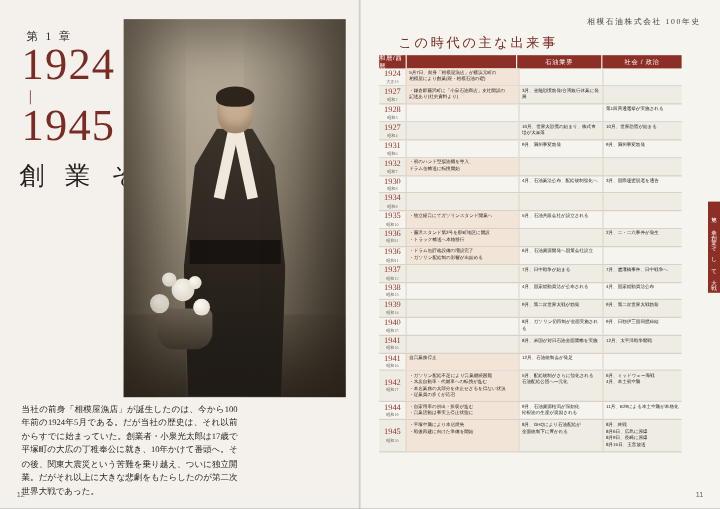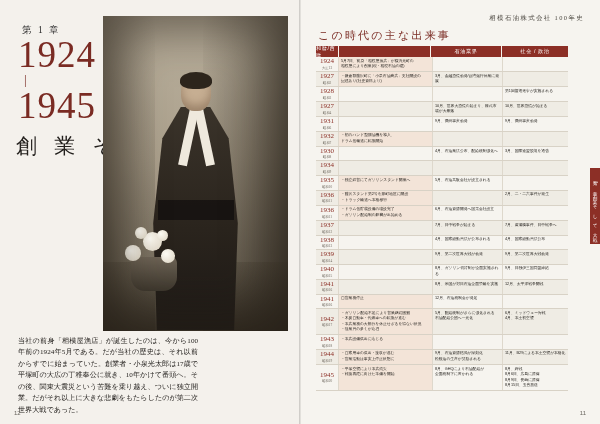--- a/index.html
+++ b/index.html
@@ -131,21 +131,21 @@
     position:absolute;left:14px;bottom:8px;font-size:6px;color:#6a665f;
   }
 
   
   .run-head{
     position:absolute;right:16px;top:14px;
     font-family:"Liberation Serif", serif;
     font-size:6.4px;letter-spacing:1.4px;color:#4a463f;
   }
   .sec-title{
-    position:absolute;left:18px;top:28px;
+    position:absolute;left:32px;top:28px;
     font-family:"Liberation Serif", serif;
     font-size:11px;letter-spacing:2.2px;color:#7a2b23;
   }
   .table{
     position:absolute;left:16px;top:46px;
     width:252px;
   }
   .thead{
     display:flex;height:11px;align-items:stretch;
     font-size:5.2px;color:#fff;
@@ -532,35 +532,20 @@
               <span class="bullet">5月、配給統制がさらに強化される</span>
               <span class="bullet">石油配給公団へ一元化</span>
             </div>
             <div class="cell c-c">
               <span class="bullet">6月、ミッドウェー海戦</span>
               <span class="bullet">4月、本土初空襲</span>
             </div>
           </div>
           <div class="row">
             <div class="c-year">
-              <div class="y">1943</div>
-              <div class="e">昭和18</div>
-            </div>
-            <div class="cell c-a hl">
-              <span class="bullet">・本店設備供出に応じる</span>
-            </div>
-            <div class="cell c-b">
-              <span class="bullet"></span>
-            </div>
-            <div class="cell c-c">
-              <span class="bullet"></span>
-            </div>
-          </div>
-          <div class="row">
-            <div class="c-year">
               <div class="y">1944</div>
               <div class="e">昭和19</div>
             </div>
             <div class="cell c-a hl">
               <span class="bullet">・自家用車の供出・接収が進む</span>
               <span class="bullet">・営業活動は事実上停止状態に</span>
             </div>
             <div class="cell c-b">
               <span class="bullet">9月、石油資源枯渇が深刻化</span>
               <span class="bullet">松根油の生産が奨励される</span>

